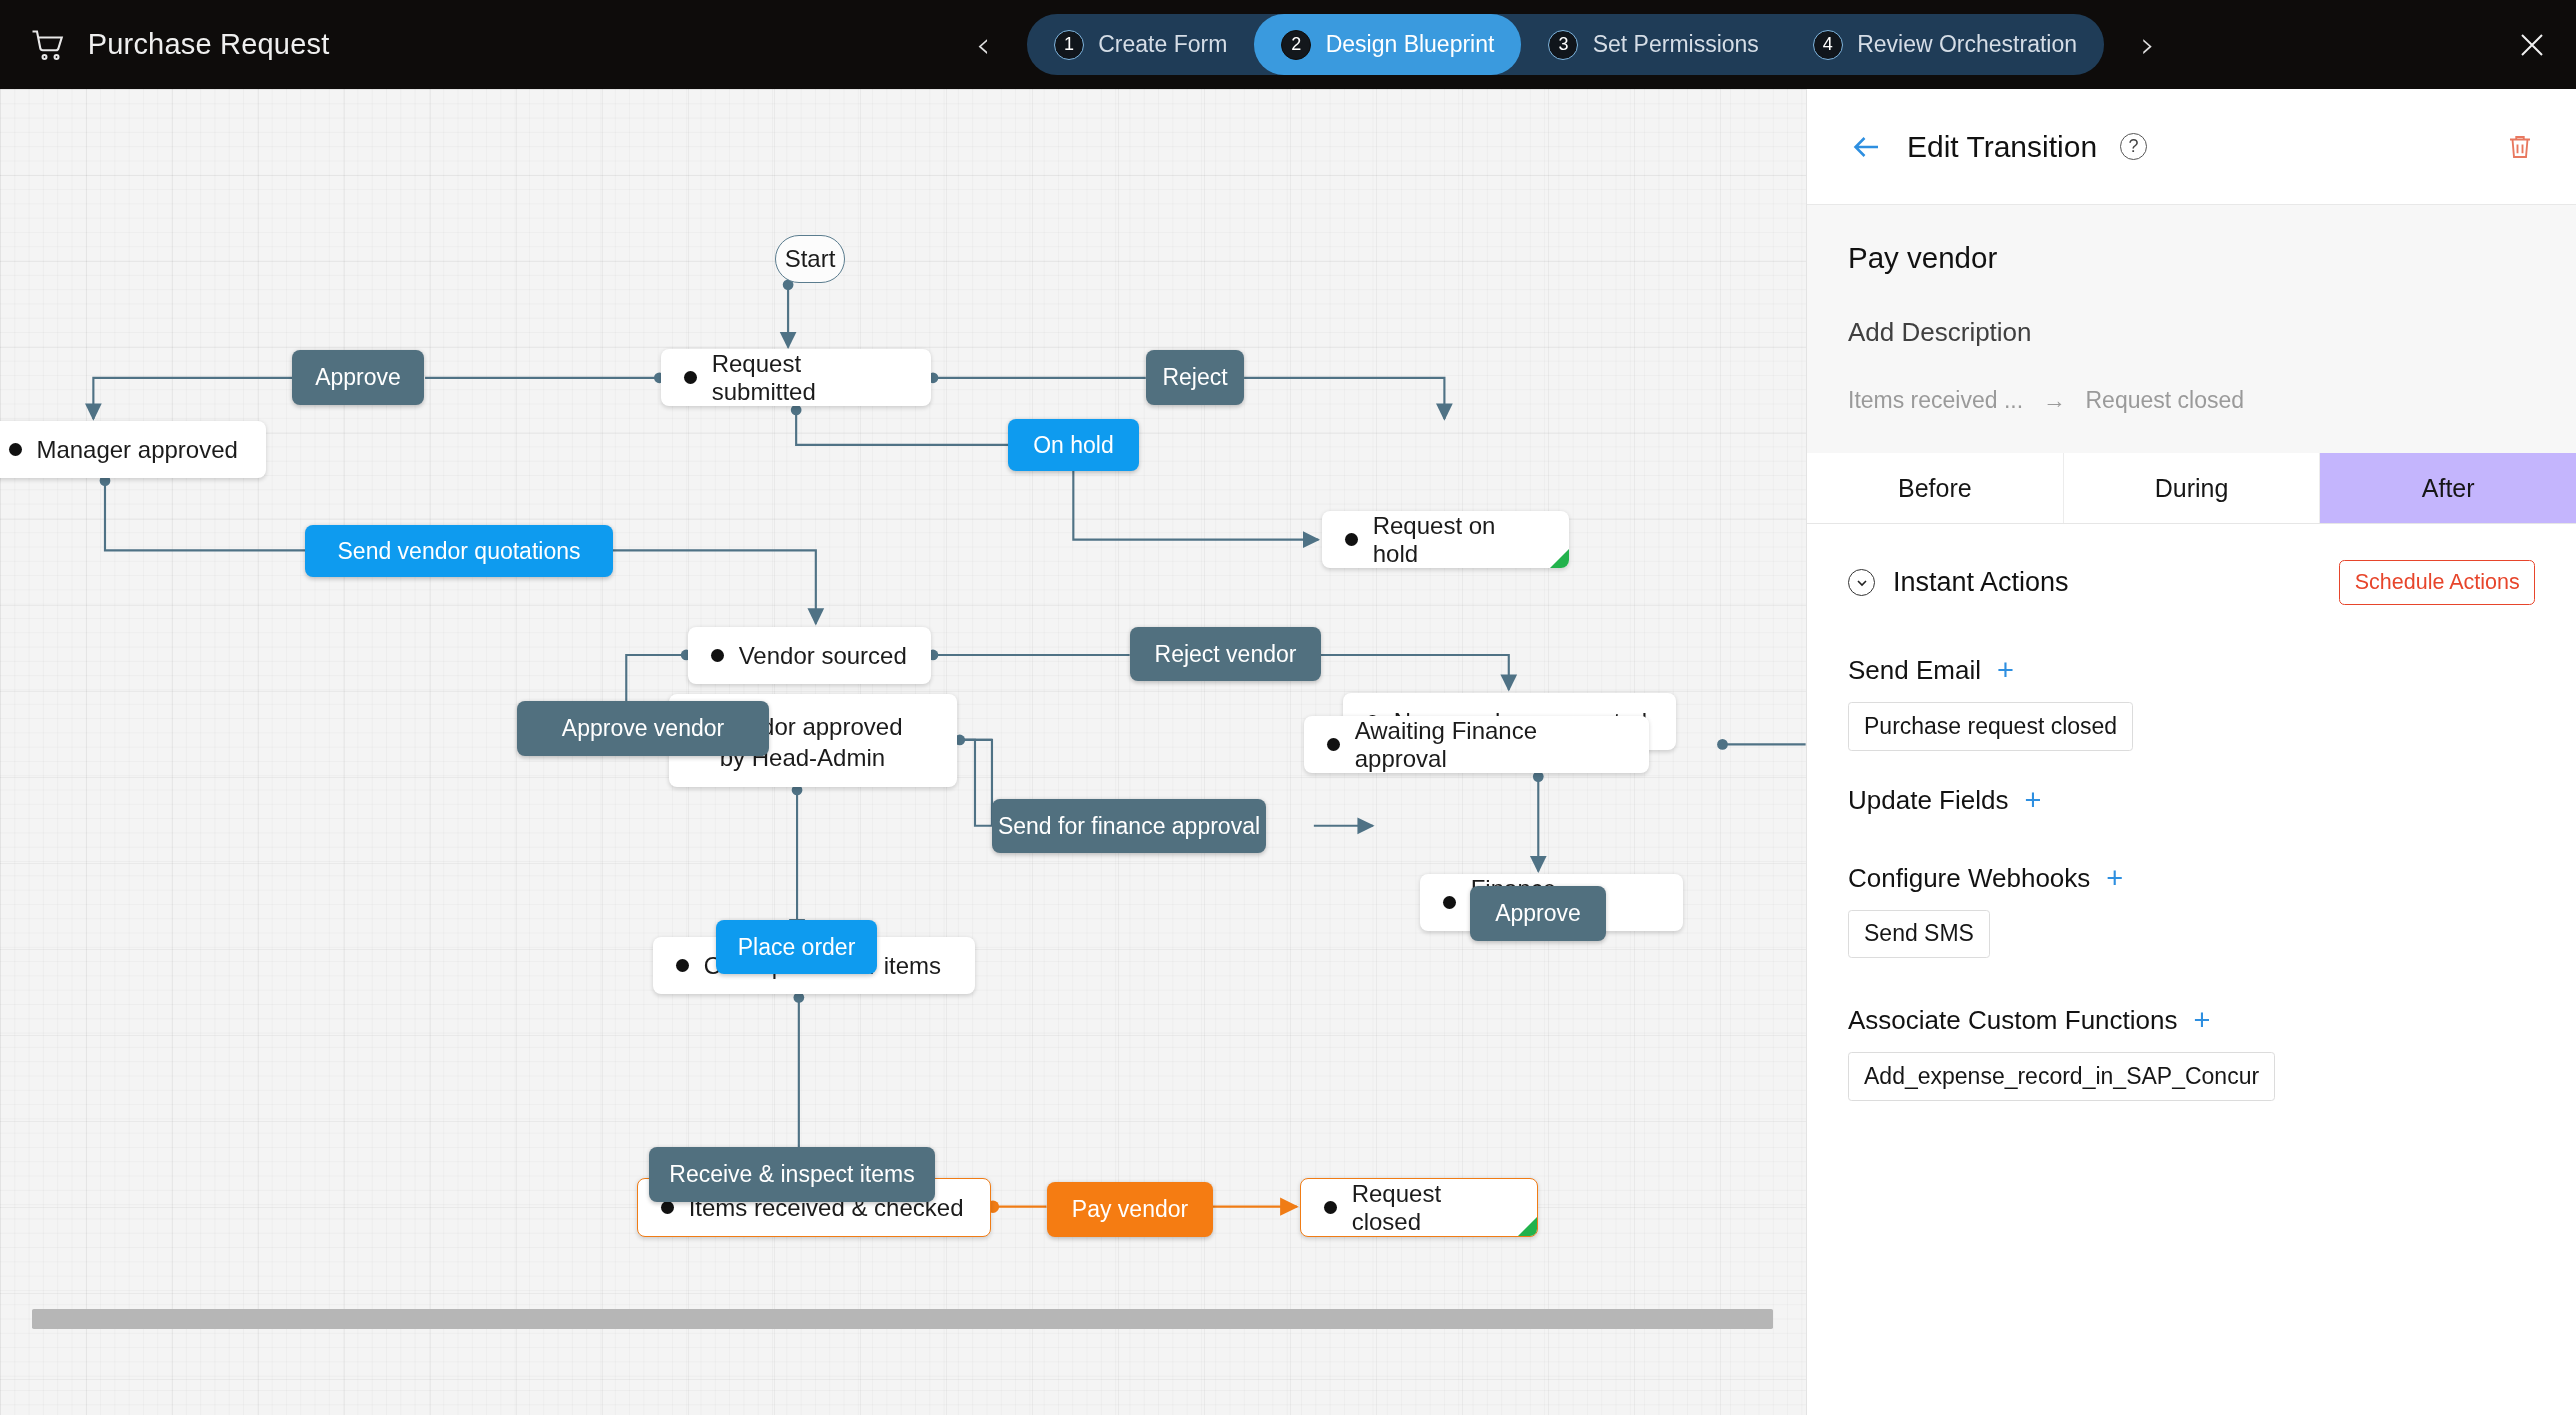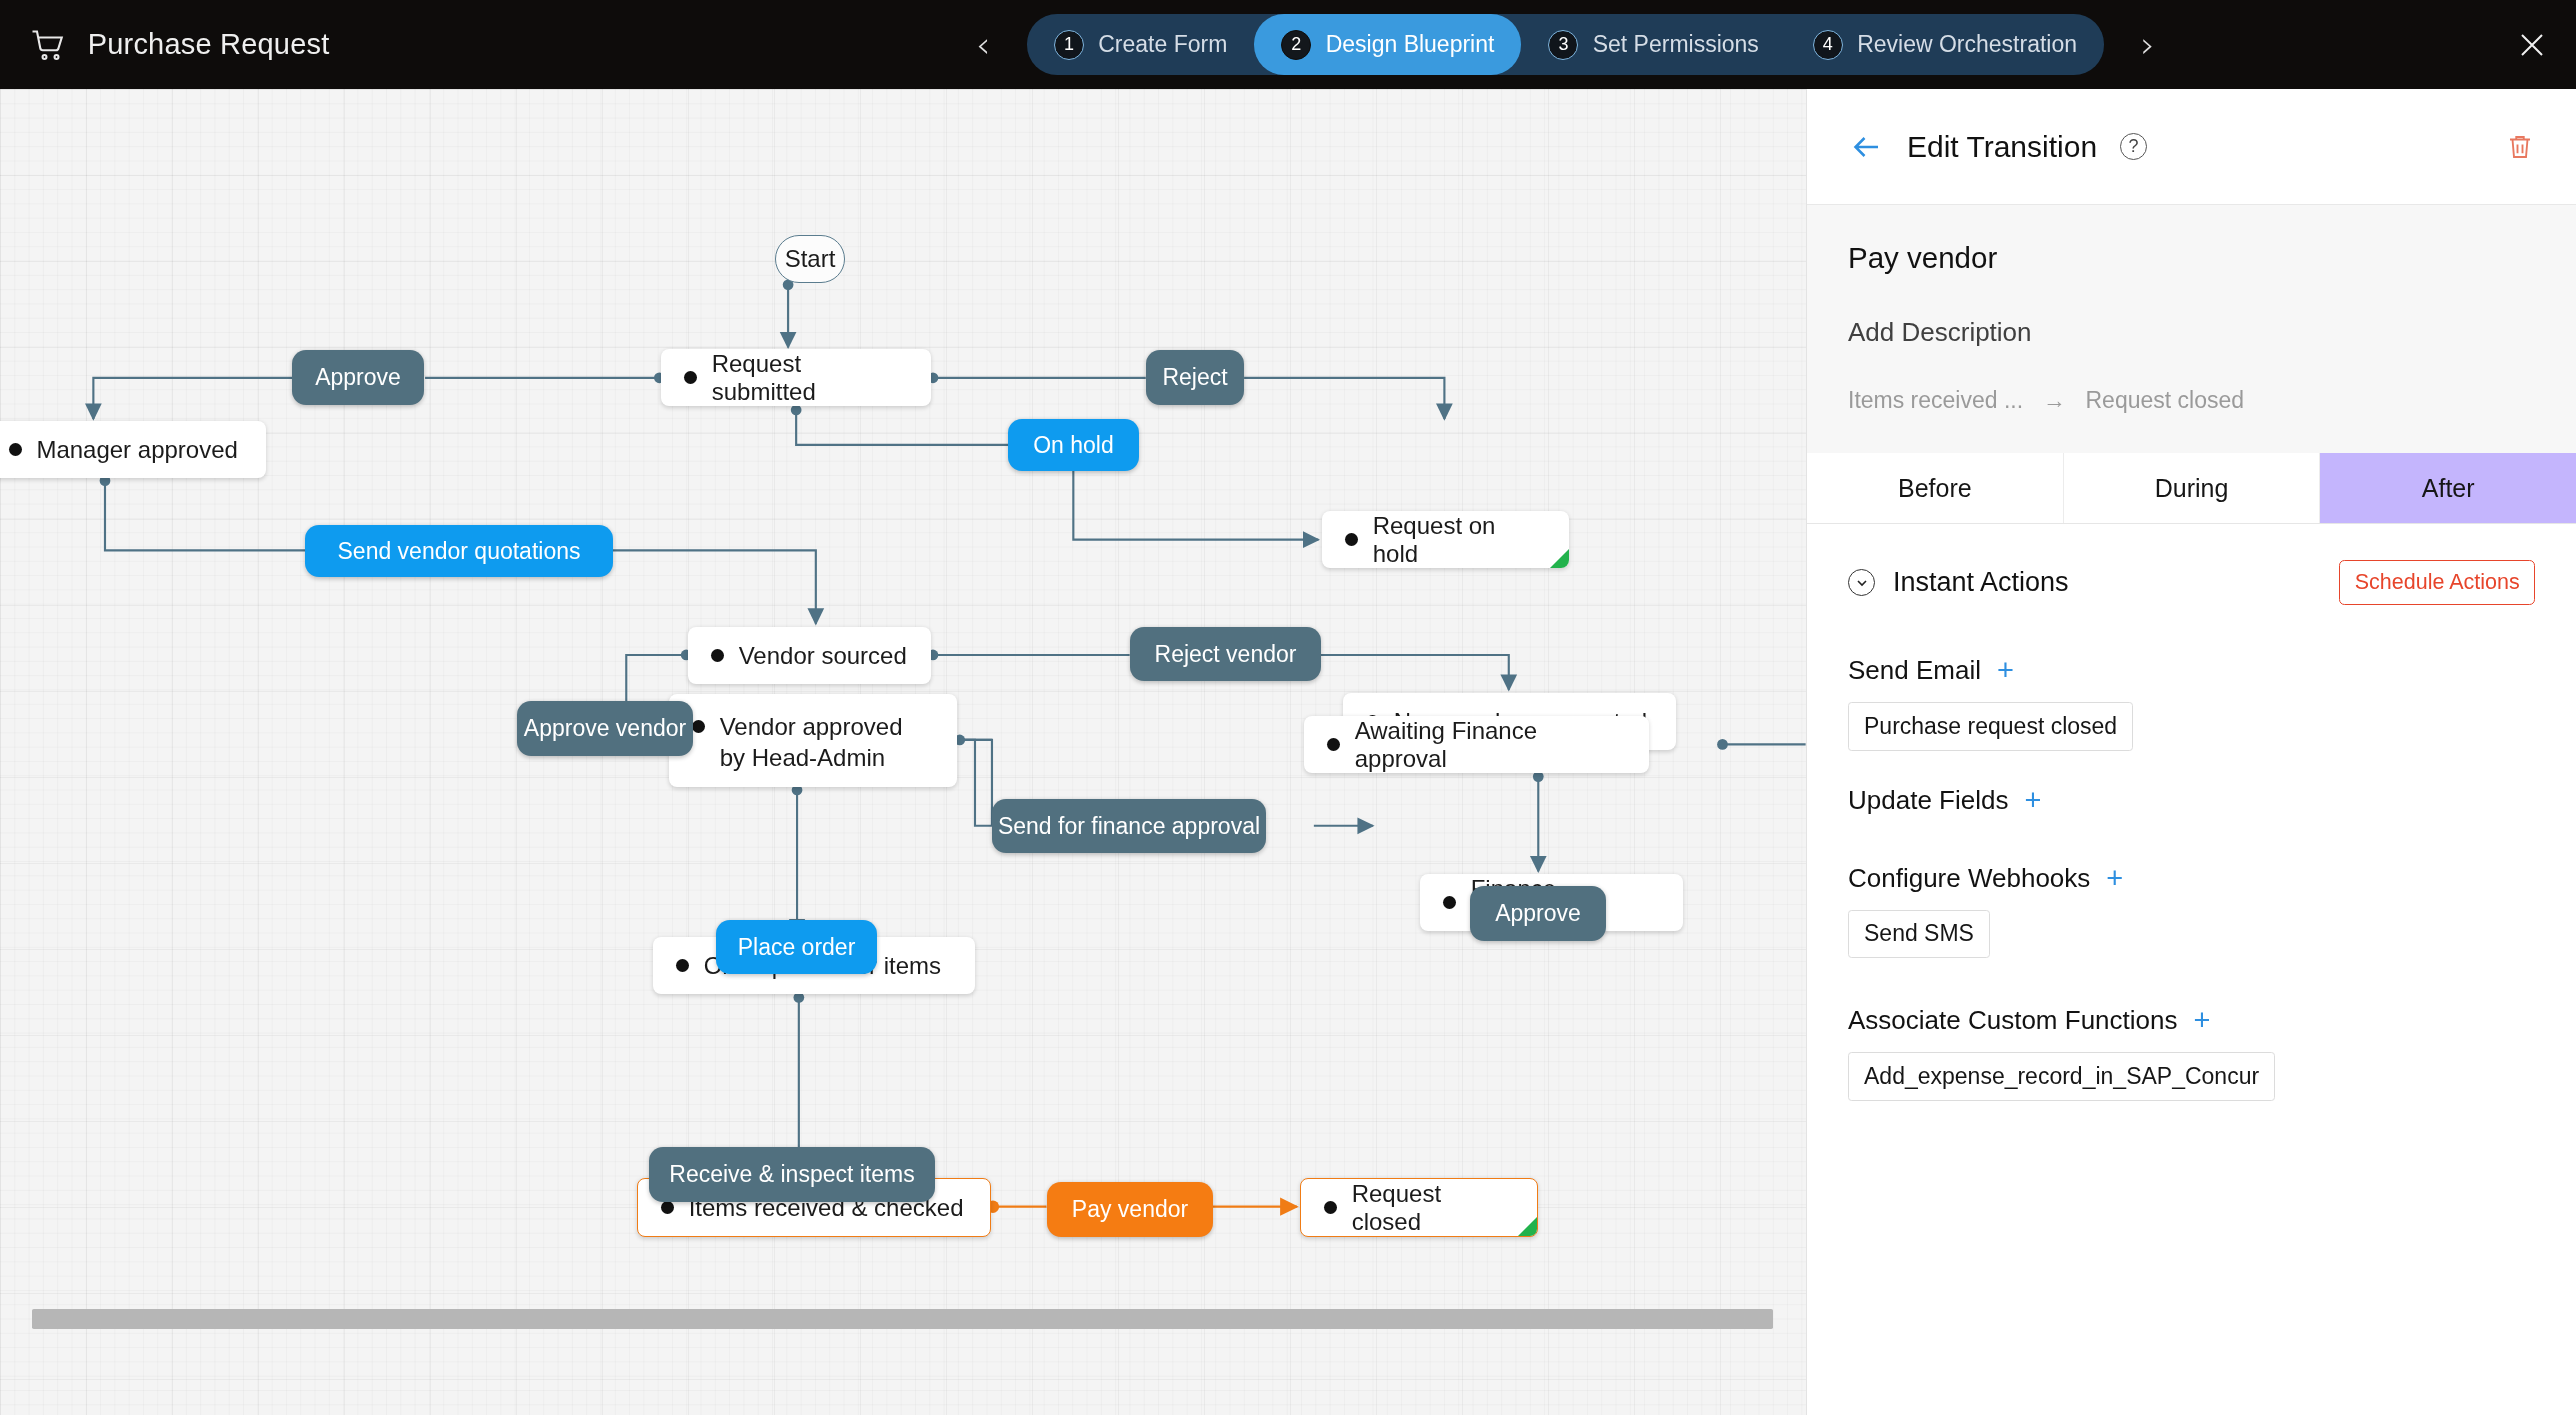--- a/index.html
+++ b/index.html
@@ -73,21 +73,21 @@
     border: 1.8px solid #5a7c8e; border-radius: 30px; justify-content: center;
     padding: 0 18px; box-shadow: none; background: #fcfcfc;
   }
   .node.sel { border: 1.8px solid #f07c15; }
   .corner-green {
     position: absolute; right: 0; bottom: 0; width: 0; height: 0;
     border-left: 19.7px solid transparent; border-bottom: 19.7px solid #22b24c;
   }
 
   .tnode {
-    position: absolute; border-radius: 14px; color: #ffffff; font-size: 23px;
+    position: absolute; border-radius: 8px; color: #ffffff; font-size: 23px;
     display: flex; align-items: center; justify-content: center;
     box-shadow: 0 1.8px 4.5px rgba(0,0,0,.22); padding: 0 16px; white-space: nowrap;
   }
   .tnode.slate  { background: #51707f; }
   .tnode.blue   { background: #0e9bef; }
   .tnode.orange { background: #f57c12; }
 
   .hscroll {
     position: absolute; left: 32px; bottom: 86px; width: 1741px; height: 19.7px;
     background: #b6b6b6; border-radius: 1.8px; cursor: pointer;
@@ -328,21 +328,21 @@
   </div>
   <div class="tnode blue" style="left:1008px;top:330px;width:131px;height:52px;">
     <span>On hold</span>
   </div>
   <div class="tnode blue" style="left:305px;top:436px;width:308px;height:52px;">
     <span>Send vendor quotations</span>
   </div>
   <div class="tnode slate" style="left:1130px;top:538px;width:191px;height:54px;">
     <span>Reject vendor</span>
   </div>
-  <div class="tnode slate" style="left:517px;top:612px;width:176px;height:55px;">
+  <div class="tnode slate" style="left:517px;top:612px;width:252px;height:55px;">
     <span>Approve vendor</span>
   </div>
   <div class="tnode slate" style="left:992px;top:710px;width:274px;height:54px;">
     <span>Send for finance approval</span>
   </div>
   <div class="tnode slate" style="left:1470px;top:797px;width:136px;height:55px;">
     <span>Approve</span>
   </div>
   <div class="tnode blue" style="left:716px;top:831px;width:161px;height:54px;">
     <span>Place order</span>

